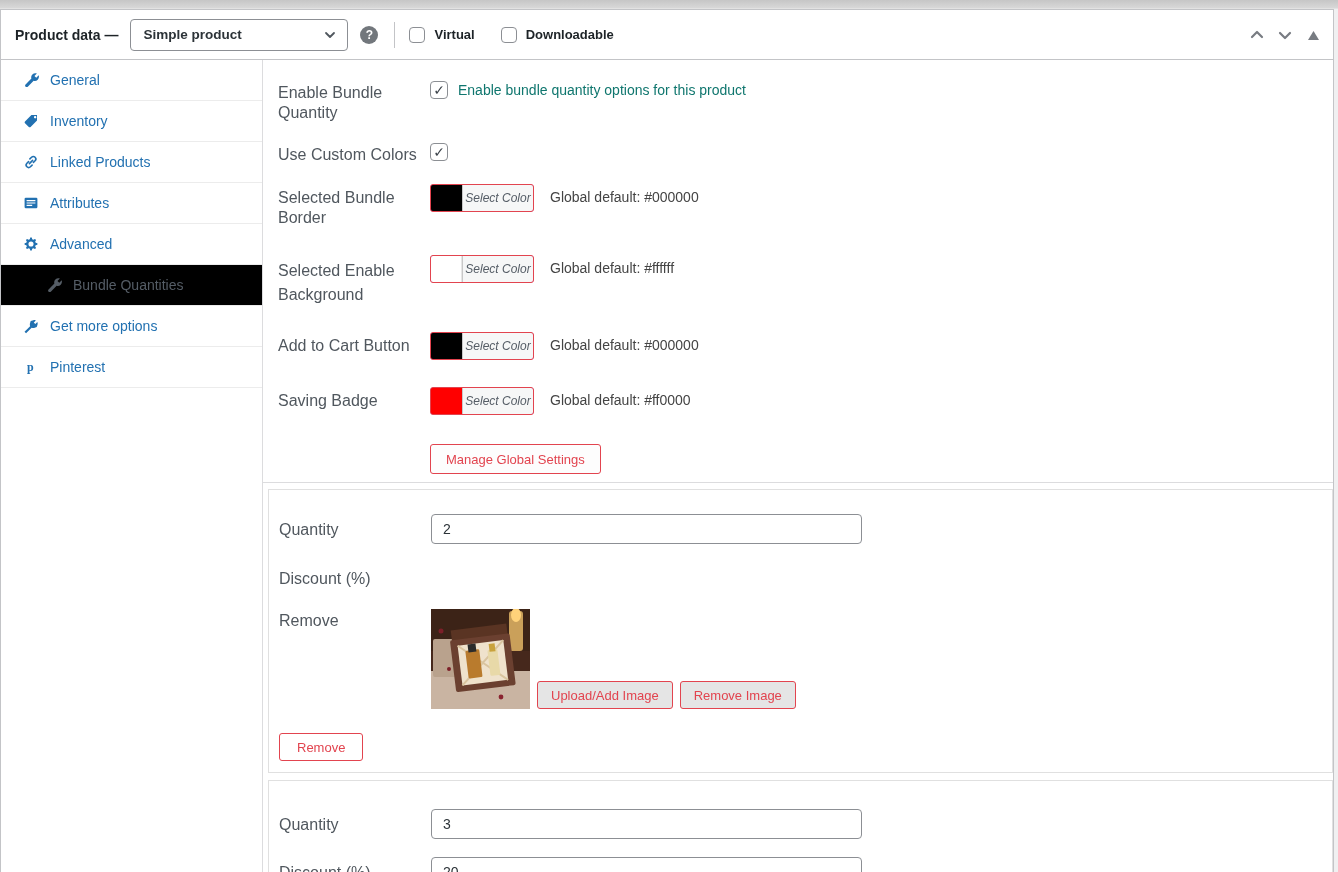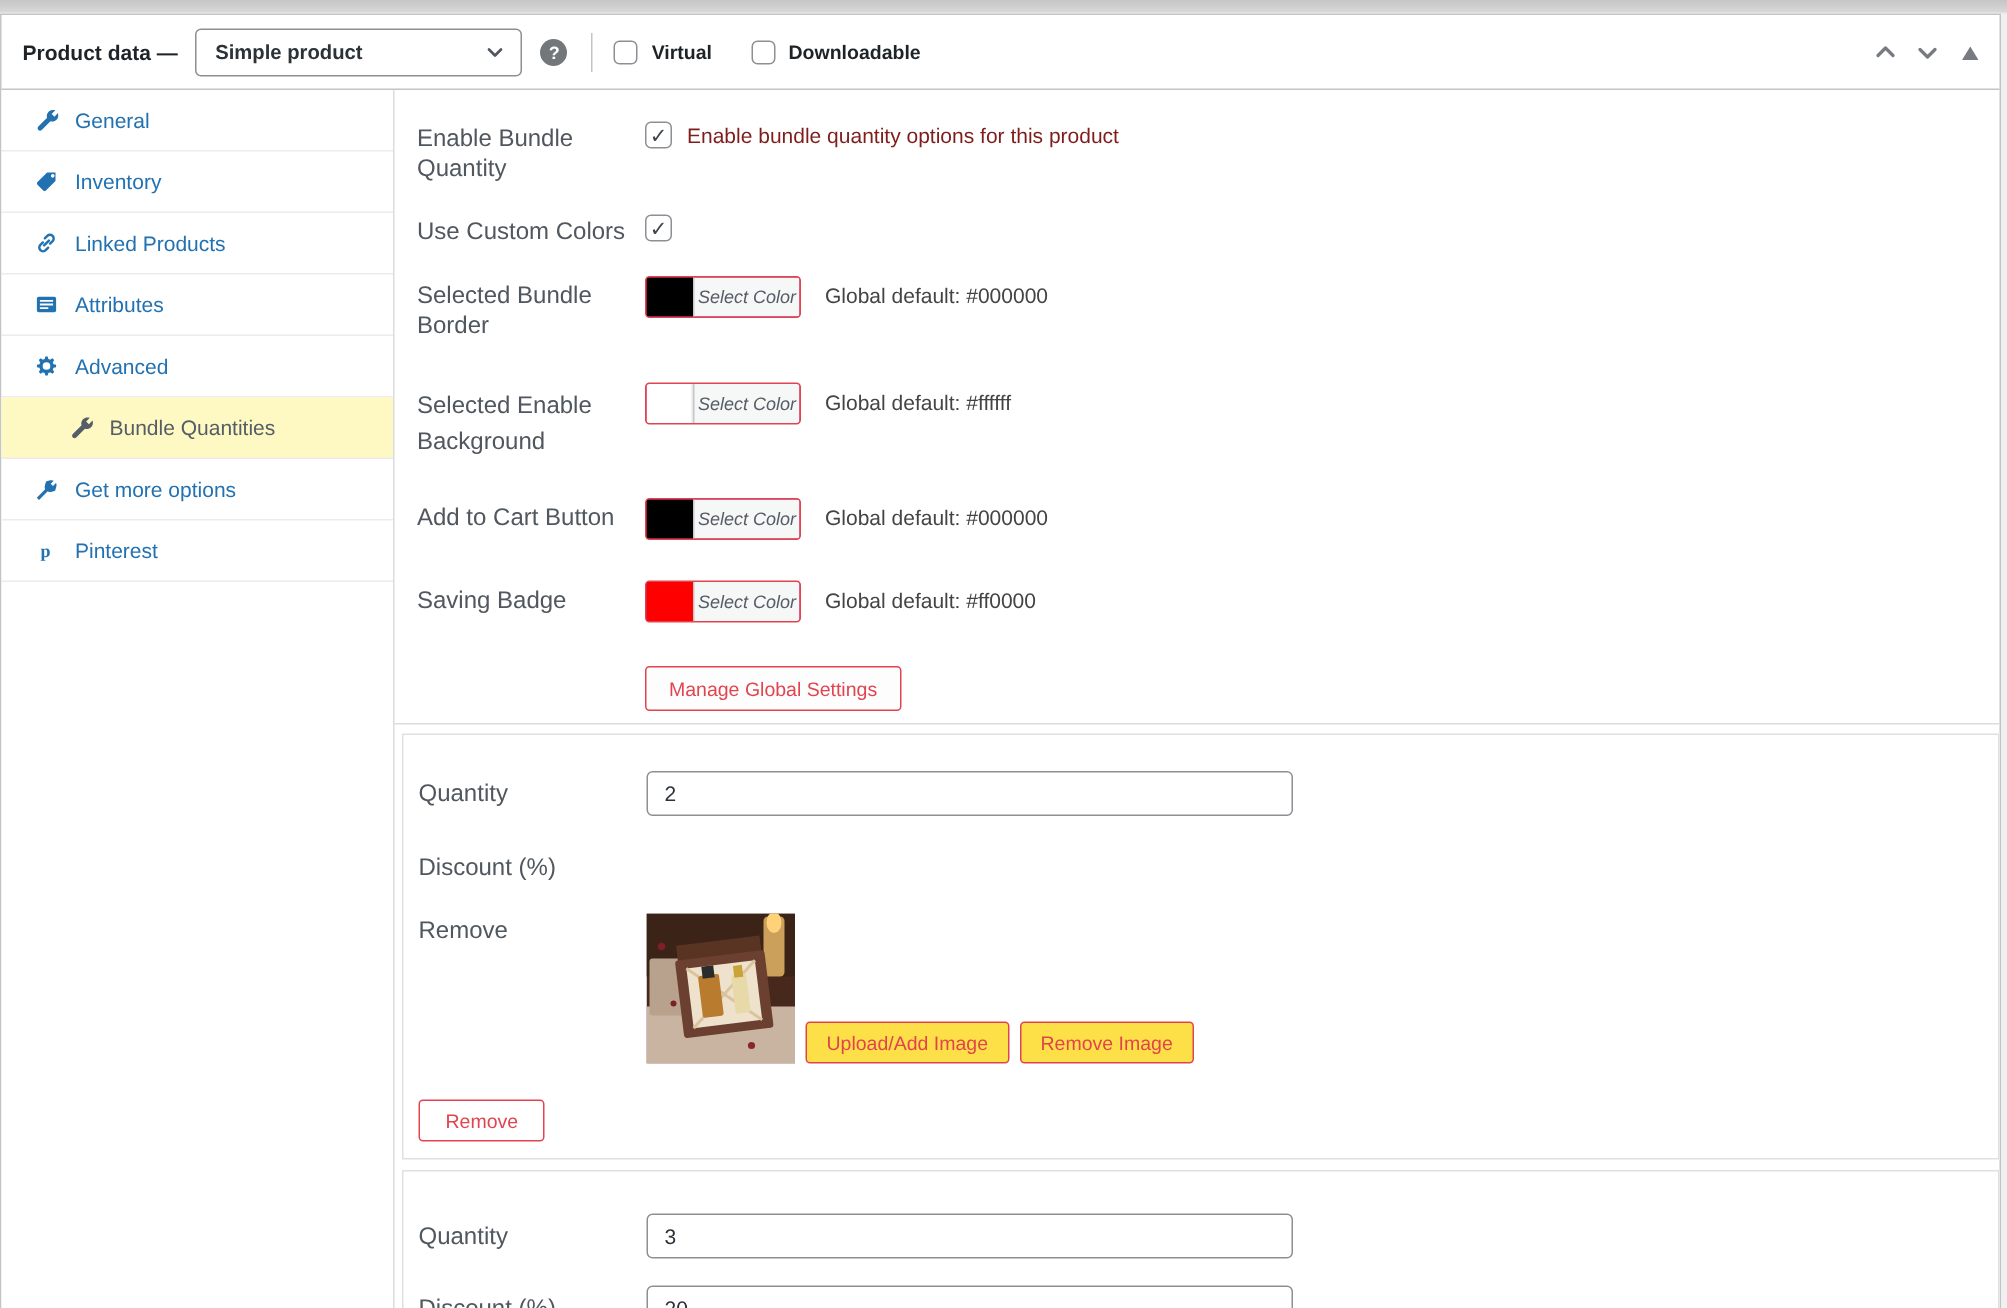--- a/index.html
+++ b/index.html
@@ -29,34 +29,34 @@
   .hd-check .lbl { font-size:13px; font-weight:bold; color:#1d2327; }
   .hd-controls { position:absolute; right:14px; top:0; height:50px; display:flex; align-items:center; gap:10px; color:#787c82; }
   .hd-controls .ctl { cursor:pointer; display:flex; align-items:center; }
 
   
   .pd-body { display:flex; align-items:stretch; min-height:1048px; }
   .sidebar { width:262px; flex:none; border-right:1px solid #dcdcde; background:#fff; }
   .sb-item { height:41px; display:flex; align-items:center; padding-left:21px;
     border-bottom:1px solid #ececec; color:#2271b1; font-size:14px; cursor:pointer; }
   .sb-item .ic { width:17px; height:17px; margin-right:11px; display:flex; align-items:center; justify-content:center; }
-  .sb-item.active { background:#fef9c3; color:#555d66;padding-left:44px; }
+  .sb-item.active { background:#000000; color:#555d66;padding-left:44px; }
 
   .main { flex:1; min-width:0; }
 
   
   .settings { padding:21px 16px 8px 15px; border-bottom:1px solid #dcdcde; }
   .frow { display:flex; align-items:flex-start; }
   .frow .flabel { width:152px; flex:none; font-size:16px; color:#50575e; line-height:20px; }
   .row-check { margin-bottom:20px; min-height:24px; }
   .row-check .flabel { padding-top:2px; }
   .ck { width:18px; height:18px; border:1px solid #8c8f94; border-radius:4px; background:#fff;
     display:flex; align-items:center; justify-content:center; font-size:14px; color:#3c434a;
     margin-right:10px; cursor:pointer; flex:none; }
-  .ck-text { font-size:14px; color:#7f1d1d; padding-top:1px; }
+  .ck-text { font-size:14px; color:#0f766e; padding-top:1px; }
   .row-color { margin-bottom:27px; min-height:28px; }
   .row-color .flabel { padding-top:4px; }
   .color-btn { display:flex; height:28px; width:104px; border:1px solid #e2444f; border-radius:3px;
     overflow:hidden; cursor:pointer; flex:none; background:#be185d;font-style:italic; }
   .color-btn .swatch { width:31px; flex:none; }
   .color-btn .cbt { flex:1; display:flex; align-items:center; justify-content:center;
     font-size:12px; color:#555d66; border-left:1px solid #c8c8c8; background:#f6f7f7; }
   .color-note { font-size:14px; color:#444; margin-left:16px; padding-top:5px; }
   .btn-red { display:inline-flex; align-items:center; justify-content:center; background:#fdfdfd;
     border:1px solid #e2444f; color:#e2444f; border-radius:3px; font-size:13px;
@@ -68,21 +68,21 @@
   .cards { padding:6px 0 0 5px; }
   .card { border:1px solid #e0e0e0; background:#fff; margin-bottom:7px; padding:24px 10px 11px 10px; }
   .card .flabel { width:152px; }
   .row-input { margin-bottom:19px; }
   .row-input .flabel { padding-top:6px; }
   .txt-input { width:431px; height:30px; border:1px solid #8c8f94; border-radius:4px;
     font-size:14px; color:#2c3338; padding:0 11px; font-family:inherit; background:#fff; }
   .row-image .flabel { padding-top:2px; }
   .img-zone { display:flex; align-items:flex-end; gap:7px; }
   .thumb { width:99px; height:100px; flex:none; display:block; }
-  .btn-upload, .btn-remove-img { height:28px; padding:0 13px; background:#fde047; }
+  .btn-upload, .btn-remove-img { height:28px; padding:0 13px; background:#e5e5e5; }
   .btn-remove { height:28px; padding:0 17px; margin:24px 0 0 0; background:#fff; }
   .card2 { margin-bottom:0; padding-top:28px; }
   .card2 .row-input { margin-bottom:18px; }
 </style>
 </head>
 <body>
 
 <div class="top-strip"></div>
 
 <div class="metabox">

